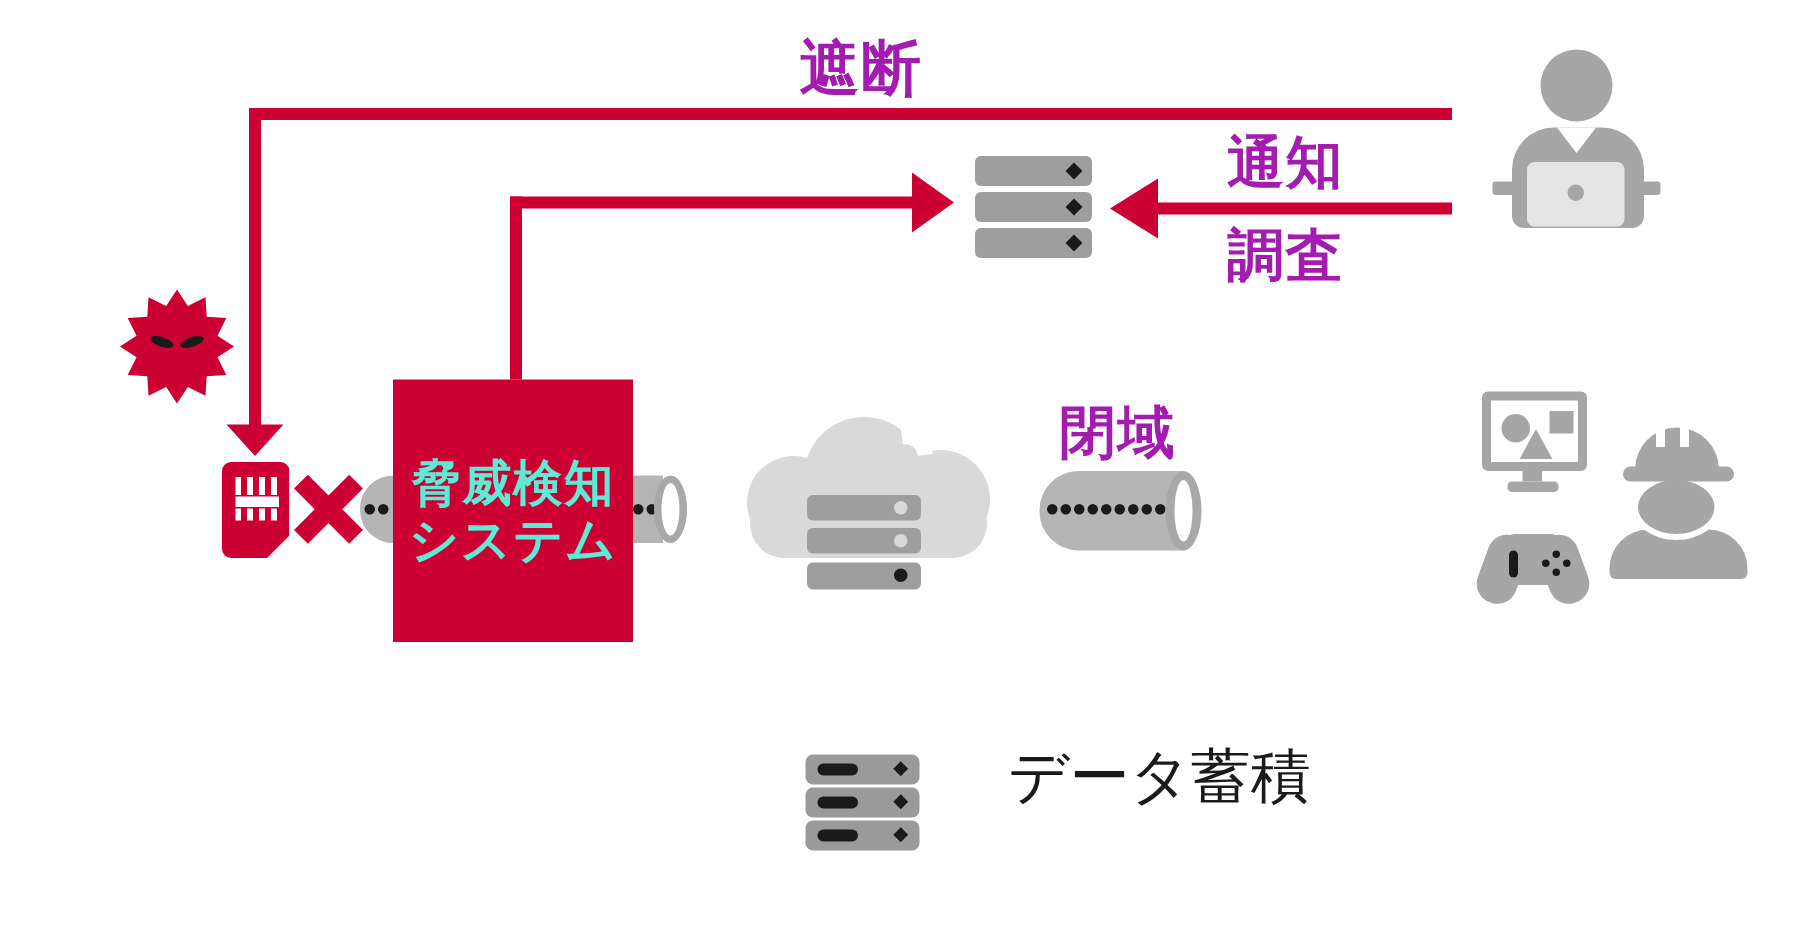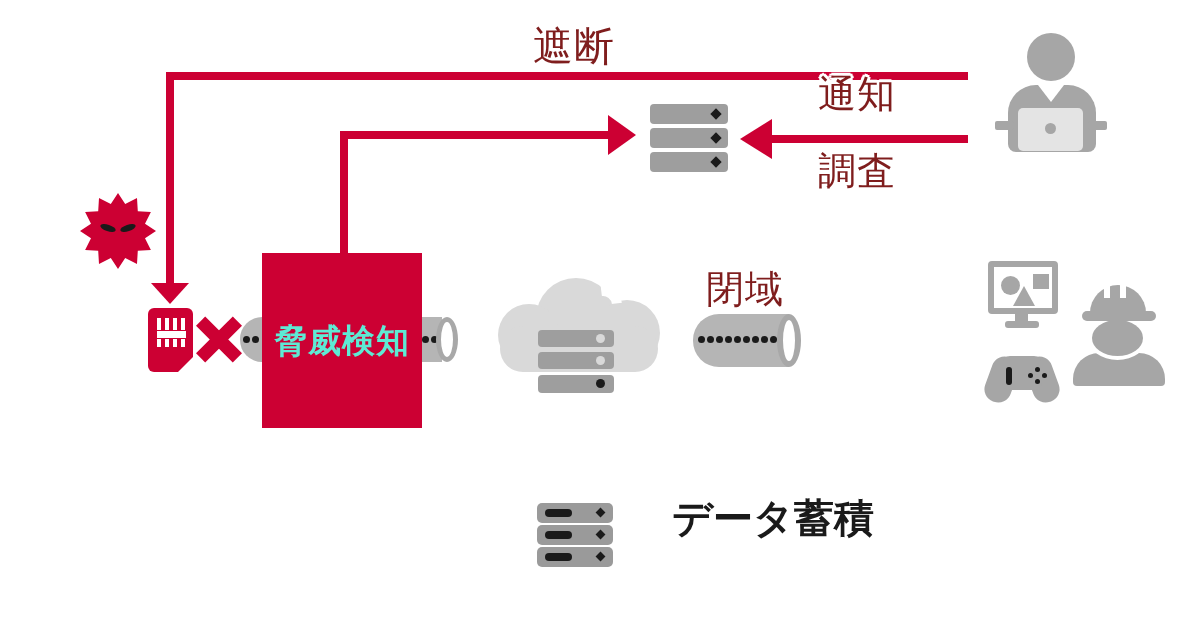--- a/index.html
+++ b/index.html
@@ -3,26 +3,26 @@
 <meta charset="utf-8">
 <style>
   html,body{margin:0;padding:0;background:#fff;}
   .canvas{
     position:relative;width:1200px;height:618px;background:#ffffff;
     font-family:"Liberation Sans","DejaVu Sans",sans-serif;overflow:hidden;
   }
   .abs{position:absolute;}
   .redline{position:absolute;background:#cc0033;}
   .red-label{
-    position:absolute;color:#7f1d1d;font-weight:400;font-size:38px;line-height:1;
+    position:absolute;color:#a21caf;font-weight:700;font-size:38px;line-height:1;
     white-space:nowrap;letter-spacing:1px;
     text-shadow:-2px -2px 0 #fff,2px -2px 0 #fff,-2px 2px 0 #fff,2px 2px 0 #fff,0 3px 0 #fff,0 -3px 0 #fff,3px 0 0 #fff,-3px 0 0 #fff;
   }
   .dark-label{
-    position:absolute;color:#1a1a1a;font-weight:700;font-size:40px;line-height:1;white-space:nowrap;
+    position:absolute;color:#1a1a1a;font-weight:400;font-size:40px;line-height:1;white-space:nowrap;
     text-shadow:-3px -3px 0 #fff,3px -3px 0 #fff,-3px 3px 0 #fff,3px 3px 0 #fff,0 4px 0 #fff,0 -4px 0 #fff,4px 0 0 #fff,-4px 0 0 #fff;
   }
   .gbar{position:absolute;background:#9e9e9e;border-radius:4px;}
   .diamond{position:absolute;width:8px;height:8px;background:#1a1a1a;transform:rotate(45deg);}
   .pdot{width:7px;height:7px;border-radius:50%;background:#1a1a1a;flex:0 0 auto;}
   .dotrow{position:absolute;display:flex;gap:2px;align-items:center;}
   .threat-box{
     position:absolute;left:262px;top:253px;width:160px;height:175px;background:#cc0033;
     display:flex;flex-direction:column;align-items:center;justify-content:center;
   }
@@ -34,21 +34,21 @@
 
 <div class="canvas">
 
   <div class="redline" style="left:166px;top:72px;width:802px;height:8px;"></div>
   <div class="redline" style="left:166px;top:72px;width:8px;height:212px;"></div>
   <div class="abs" style="left:151px;top:283px;width:0;height:0;border-left:19px solid transparent;border-right:19px solid transparent;border-top:21px solid #cc0033;"></div>
   <div class="red-label" style="left:533px;top:26px;font-size:40px;">遮断</div>
 
   <div class="redline" style="left:770px;top:135px;width:198px;height:8px;"></div>
   <div class="abs" style="left:740px;top:119px;width:0;height:0;border-top:20px solid transparent;border-bottom:20px solid transparent;border-right:32px solid #cc0033;"></div>
-  <div class="red-label" style="left:818px;top:75px;text-align:right;">通知</div>
+  <div class="red-label" style="left:818px;top:90px;text-align:right;">通知</div>
   <div class="red-label" style="left:818px;top:152px;">調査</div>
 
   <div class="redline" style="left:340px;top:131px;width:8px;height:122px;"></div>
   <div class="redline" style="left:340px;top:131px;width:268px;height:8px;"></div>
   <div class="abs" style="left:608px;top:115px;width:0;height:0;border-top:20px solid transparent;border-bottom:20px solid transparent;border-left:28px solid #cc0033;"></div>
 
   <div>
     <div class="gbar" style="left:650px;top:104px;width:78px;height:20px;"></div>
     <div class="gbar" style="left:650px;top:128px;width:78px;height:20px;"></div>
     <div class="gbar" style="left:650px;top:152px;width:78px;height:20px;"></div>
@@ -94,20 +94,21 @@
     <div class="abs" style="left:422px;top:317px;width:20px;height:45px;background:#b5b5b5;"></div>
     <div class="dotrow" style="left:422px;top:336px;">
         <div class="pdot"></div>
         <div class="pdot"></div>
       </div>
     <div class="abs" style="left:436px;top:317px;width:22px;height:45px;border:5px solid #a8a8a8;border-radius:50%;background:#fff;box-sizing:border-box;"></div>
   </div>
 
   <div class="threat-box">
     <span>脅威検知</span>
+    <span>システム</span>
   </div>
 
   <div>
     <div class="circle" style="left:536px;top:278px;width:80px;height:80px;background:#d9d9d9;"></div>
     <div class="circle" style="left:594px;top:300px;width:66px;height:66px;background:#d9d9d9;"></div>
     <div class="circle" style="left:498px;top:304px;width:62px;height:62px;background:#d9d9d9;"></div>
     <div class="abs" style="left:500px;top:326px;width:158px;height:46px;background:#d9d9d9;border-radius:23px;"></div>
     <div class="abs" style="left:584px;top:286px;width:38px;height:38px;border:10px solid transparent;border-top-color:#fff;border-radius:50%;transform:rotate(38deg);box-sizing:border-box;"></div>
     <div class="gbar" style="left:538px;top:330px;width:76px;height:17px;"></div>
     <div class="gbar" style="left:538px;top:352px;width:76px;height:17px;"></div>

